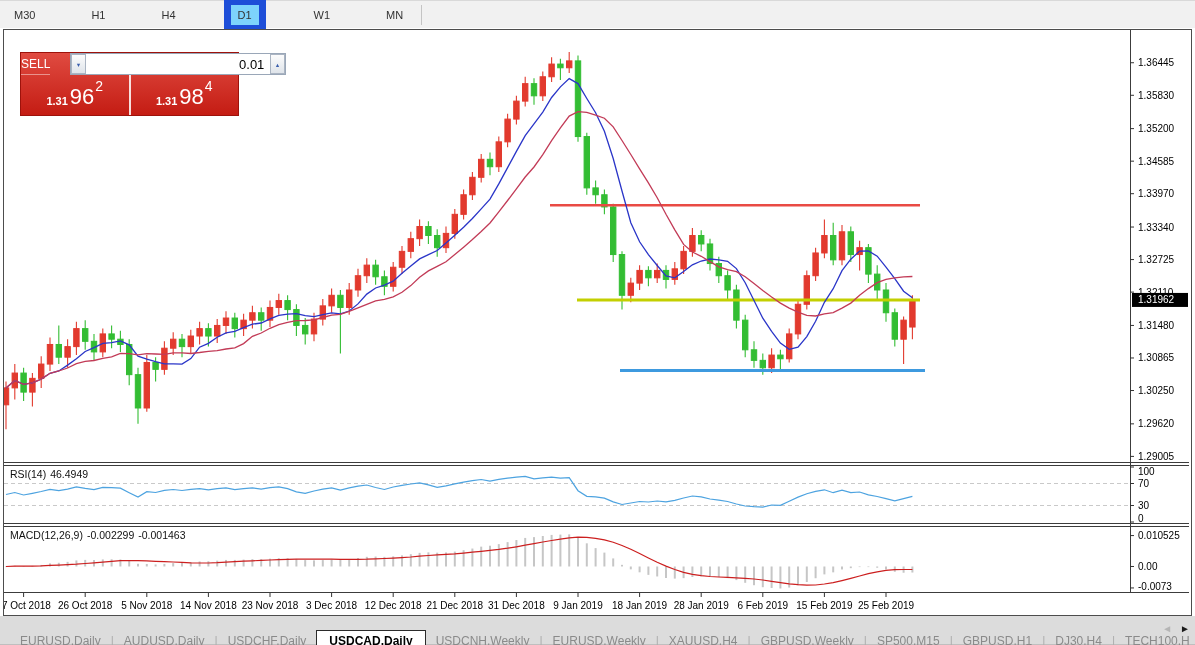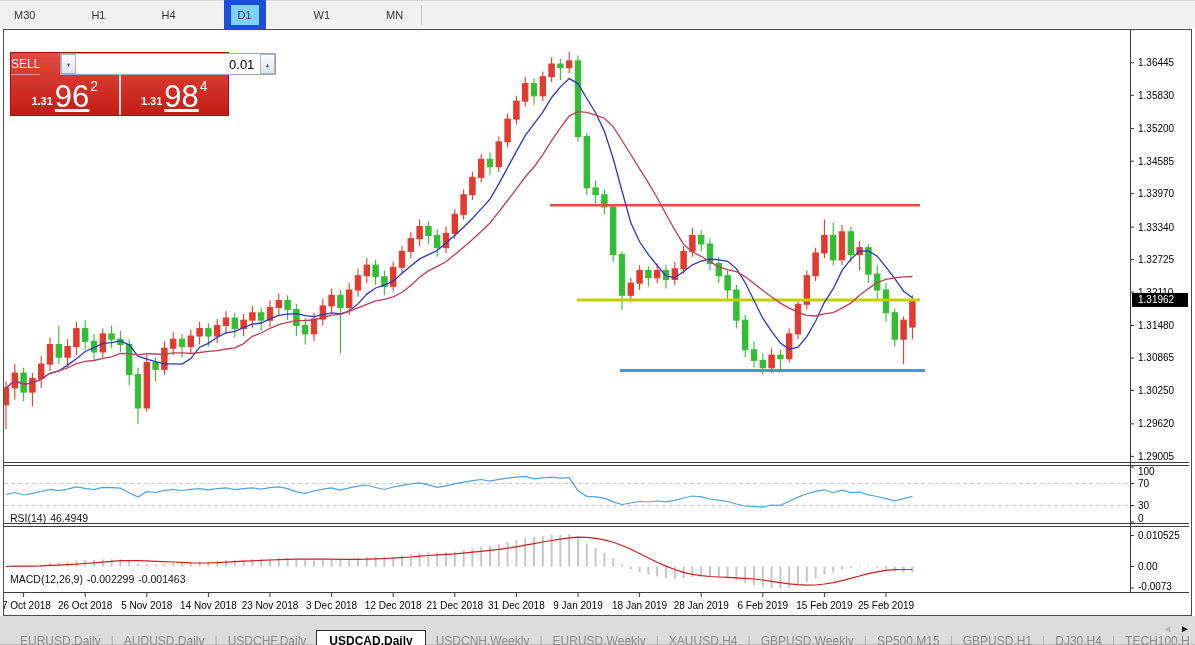--- a/index.html
+++ b/index.html
@@ -18,39 +18,39 @@
   .chart-window{position:absolute;left:3px;top:29px;width:1187px;height:585px;
                 background:#fff;border:1px solid #4d4d4d;}
   .cw-svg{position:absolute;left:0;top:0;}
   svg text{font-family:"Liberation Sans","DejaVu Sans",sans-serif;}
 
   .sym-header{position:absolute;left:6px;top:5px;font-size:11px;color:#111;white-space:nowrap;}
   .sym-header .num{margin-left:5px;}
   .collapse{font-size:8px;margin-right:4px;color:#222;}
 
   
-  .trade-widget{position:absolute;left:6px;top:22px;width:219px;height:64px;
+  .trade-widget{position:absolute;left:16px;top:22px;width:219px;height:64px;
                 background:linear-gradient(#e04b41,#c41c13);border:1px solid #9e120b;box-sizing:border-box;}
   .tw-row1{display:flex;height:22px;align-items:stretch;}
   .tw-sell,.tw-buy{width:52px;color:#fff;font-size:12px;display:flex;align-items:center;justify-content:center;
                    border-bottom:1px solid rgba(255,255,255,.45);cursor:default;}
   .tw-spin{flex:1;background:#f4f7fb;border:1px solid #9aa7b8;box-sizing:border-box;display:flex;align-items:stretch;margin-left:20px;}
   .tw-step{width:15px;background:linear-gradient(#fcfcfc,#dfe4ea);border:1px solid #aab4c2;box-sizing:border-box;
            display:flex;align-items:center;justify-content:center;font-size:7px;color:#3b5fae;cursor:default;}
   .tw-vol{flex:1;border:none;outline:none;background:#fff;font-size:13px;text-align:right;padding-right:6px;
           font-family:"Liberation Sans","DejaVu Sans",sans-serif;color:#000;min-width:0;}
   .tw-row2{display:flex;height:40px;}
   .tw-tile{flex:1;display:flex;align-items:flex-end;justify-content:center;color:#fff;padding-bottom:3px;cursor:default;}
   .tw-div{width:2px;background:rgba(255,255,255,.85);}
   .tw-pfx{font-size:11px;font-weight:bold;margin:0 2px 5px 0;}
-  .tw-big{font-size:31px;line-height:30px;text-decoration:underline;}
+  .tw-big{font-size:22px;line-height:30px;}
   .tw-sup{font-size:14px;margin:0 0 18px 1px;}
 
   
-  .pane-label{position:absolute;left:6px;font-size:10.5px;color:#111;white-space:nowrap;margin-top:44px;}
+  .pane-label{position:absolute;left:6px;font-size:10.5px;color:#111;white-space:nowrap;}
   .pane-label span{margin-right:4px;}
 
   
   .tabbar{position:absolute;left:0;top:616px;width:1195px;height:29px;background:#dcdcdc;
           border-bottom:1px solid #bfbfbf;box-sizing:border-box;display:flex;align-items:flex-start;}
   .tabs{display:flex;align-items:flex-start;margin-left:10px;margin-top:14px;}
   .tab{font-size:12px;color:#8a8a8a;padding:4px 10px 5px;white-space:nowrap;cursor:default;}
   .tab.active{background:#fff;border:1px solid #2b2b2b;color:#000;font-weight:bold;padding:3px 12px 5px;}
   .tab-sep{color:#aeaeae;font-size:12px;margin-top:4px;}
   .tab-arrows{position:absolute;right:5px;top:7px;display:flex;gap:8px;font-size:10px;}

